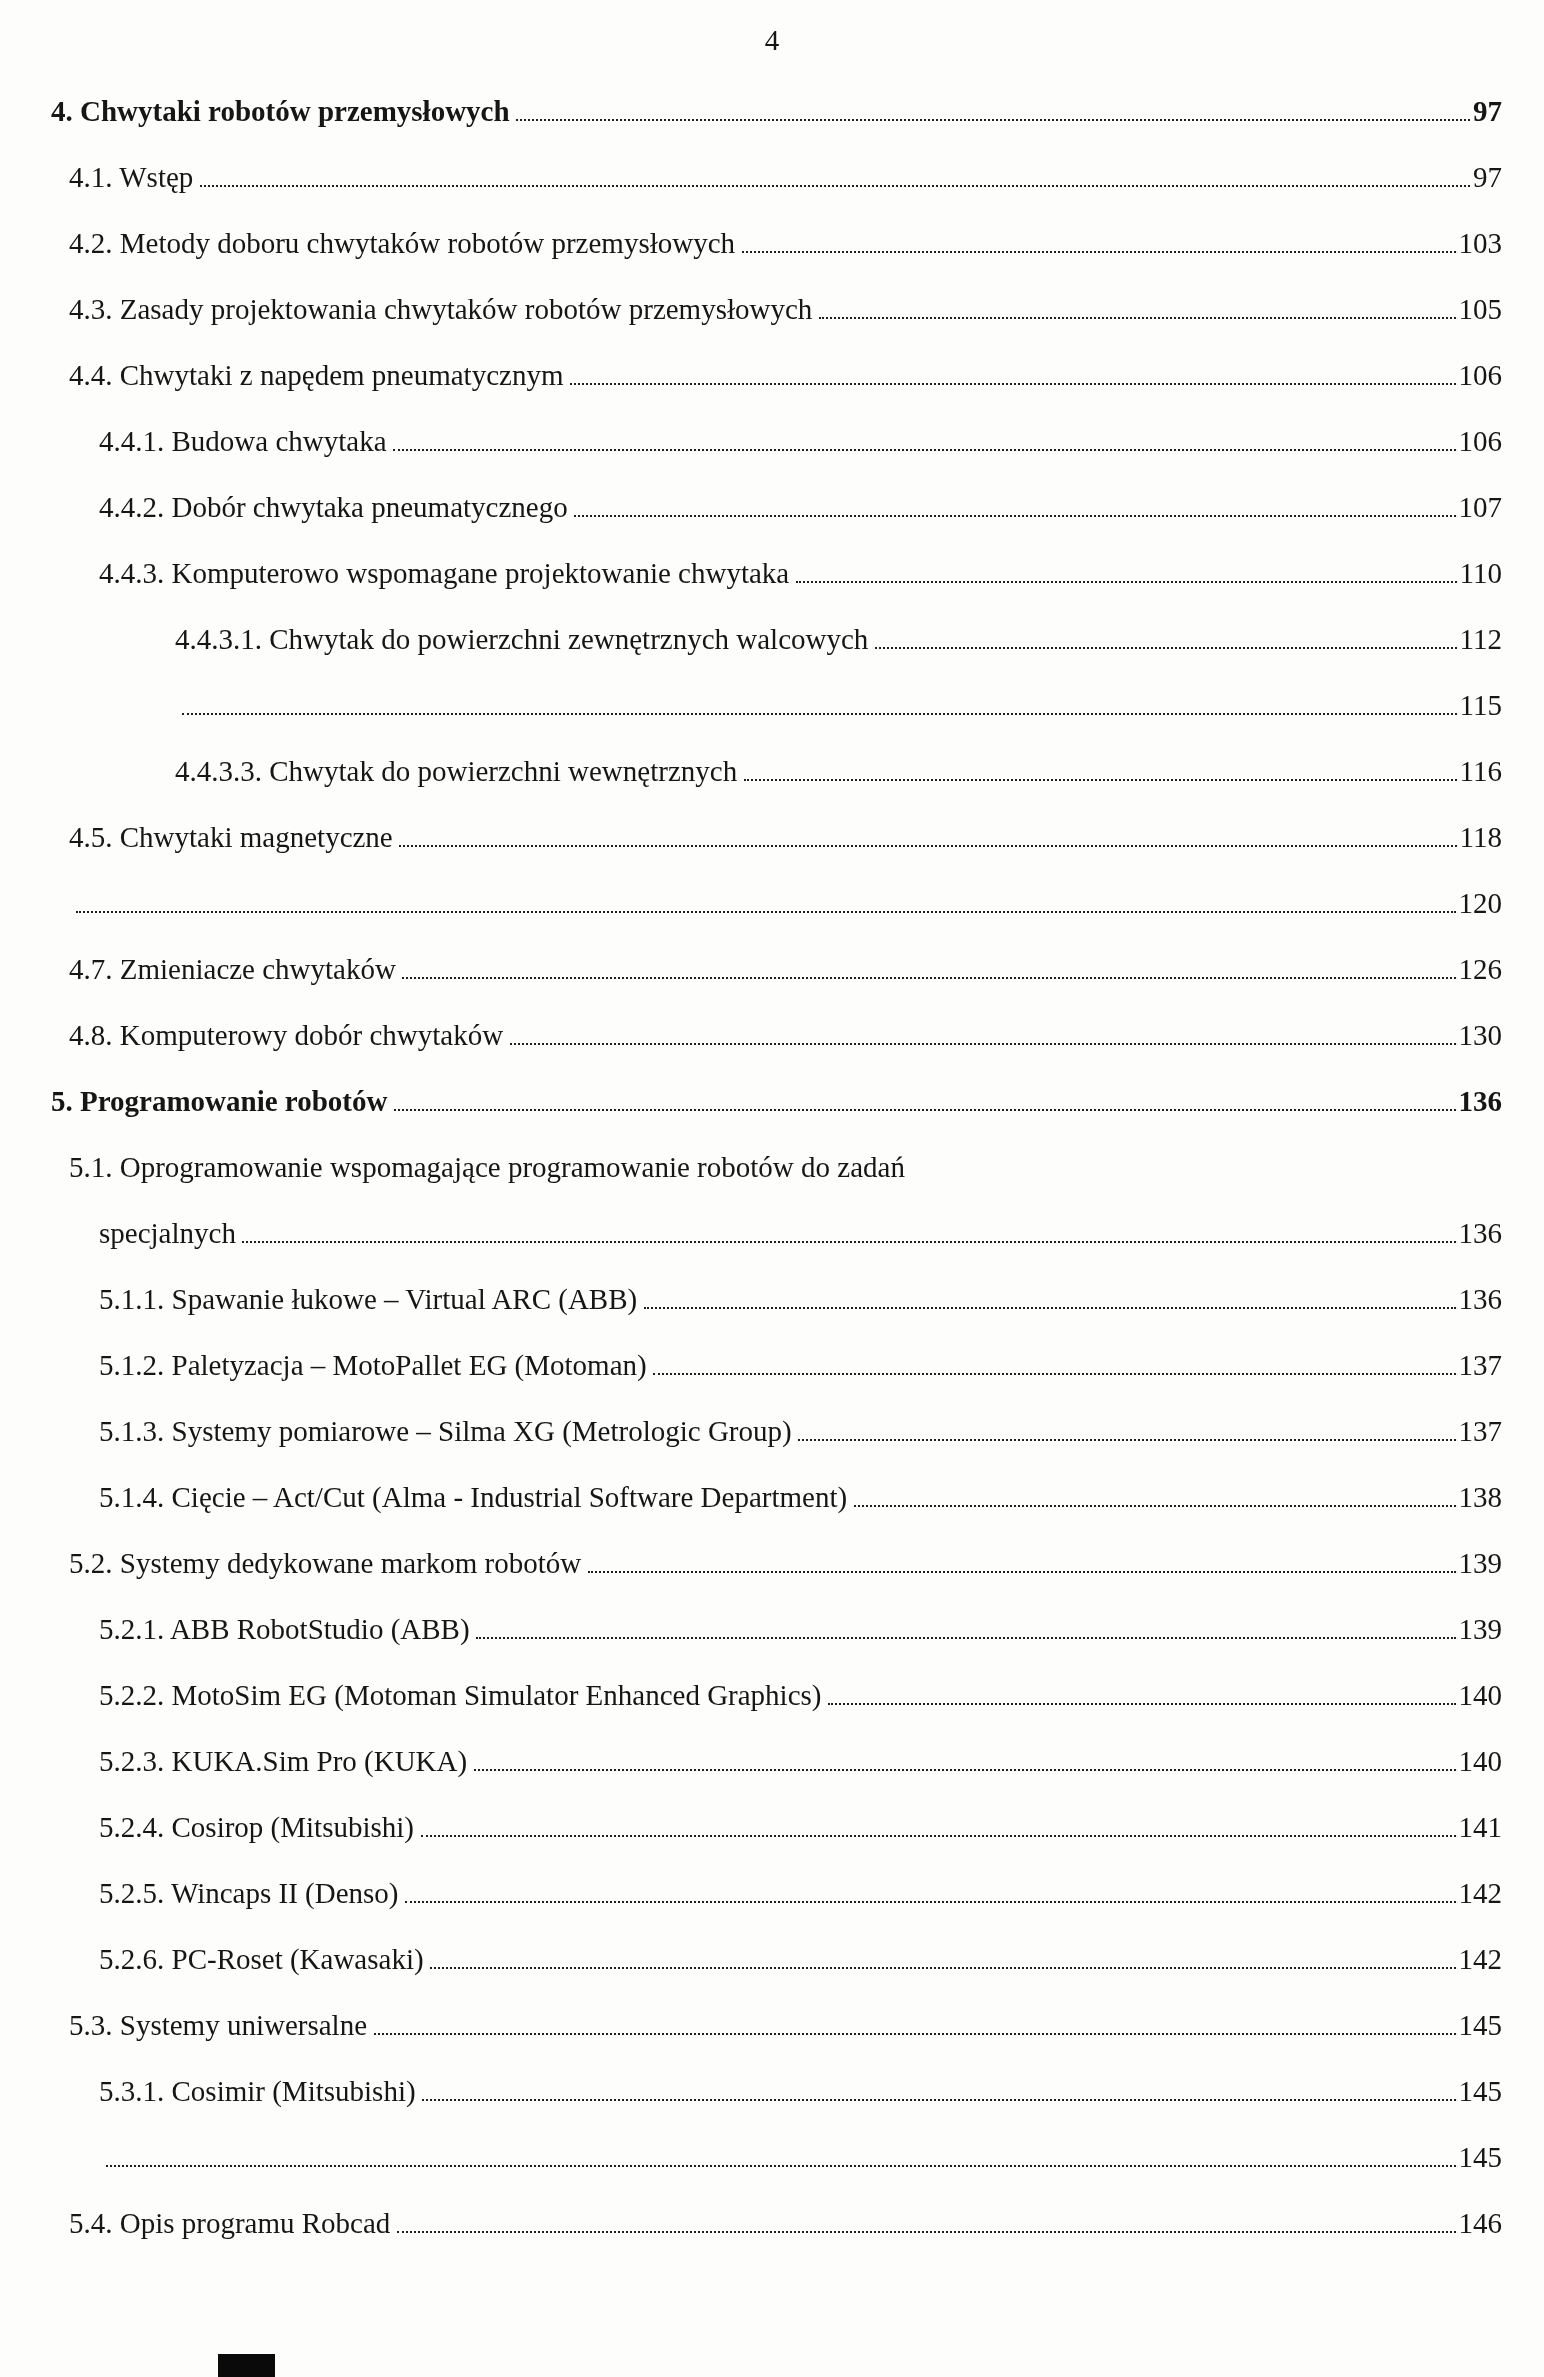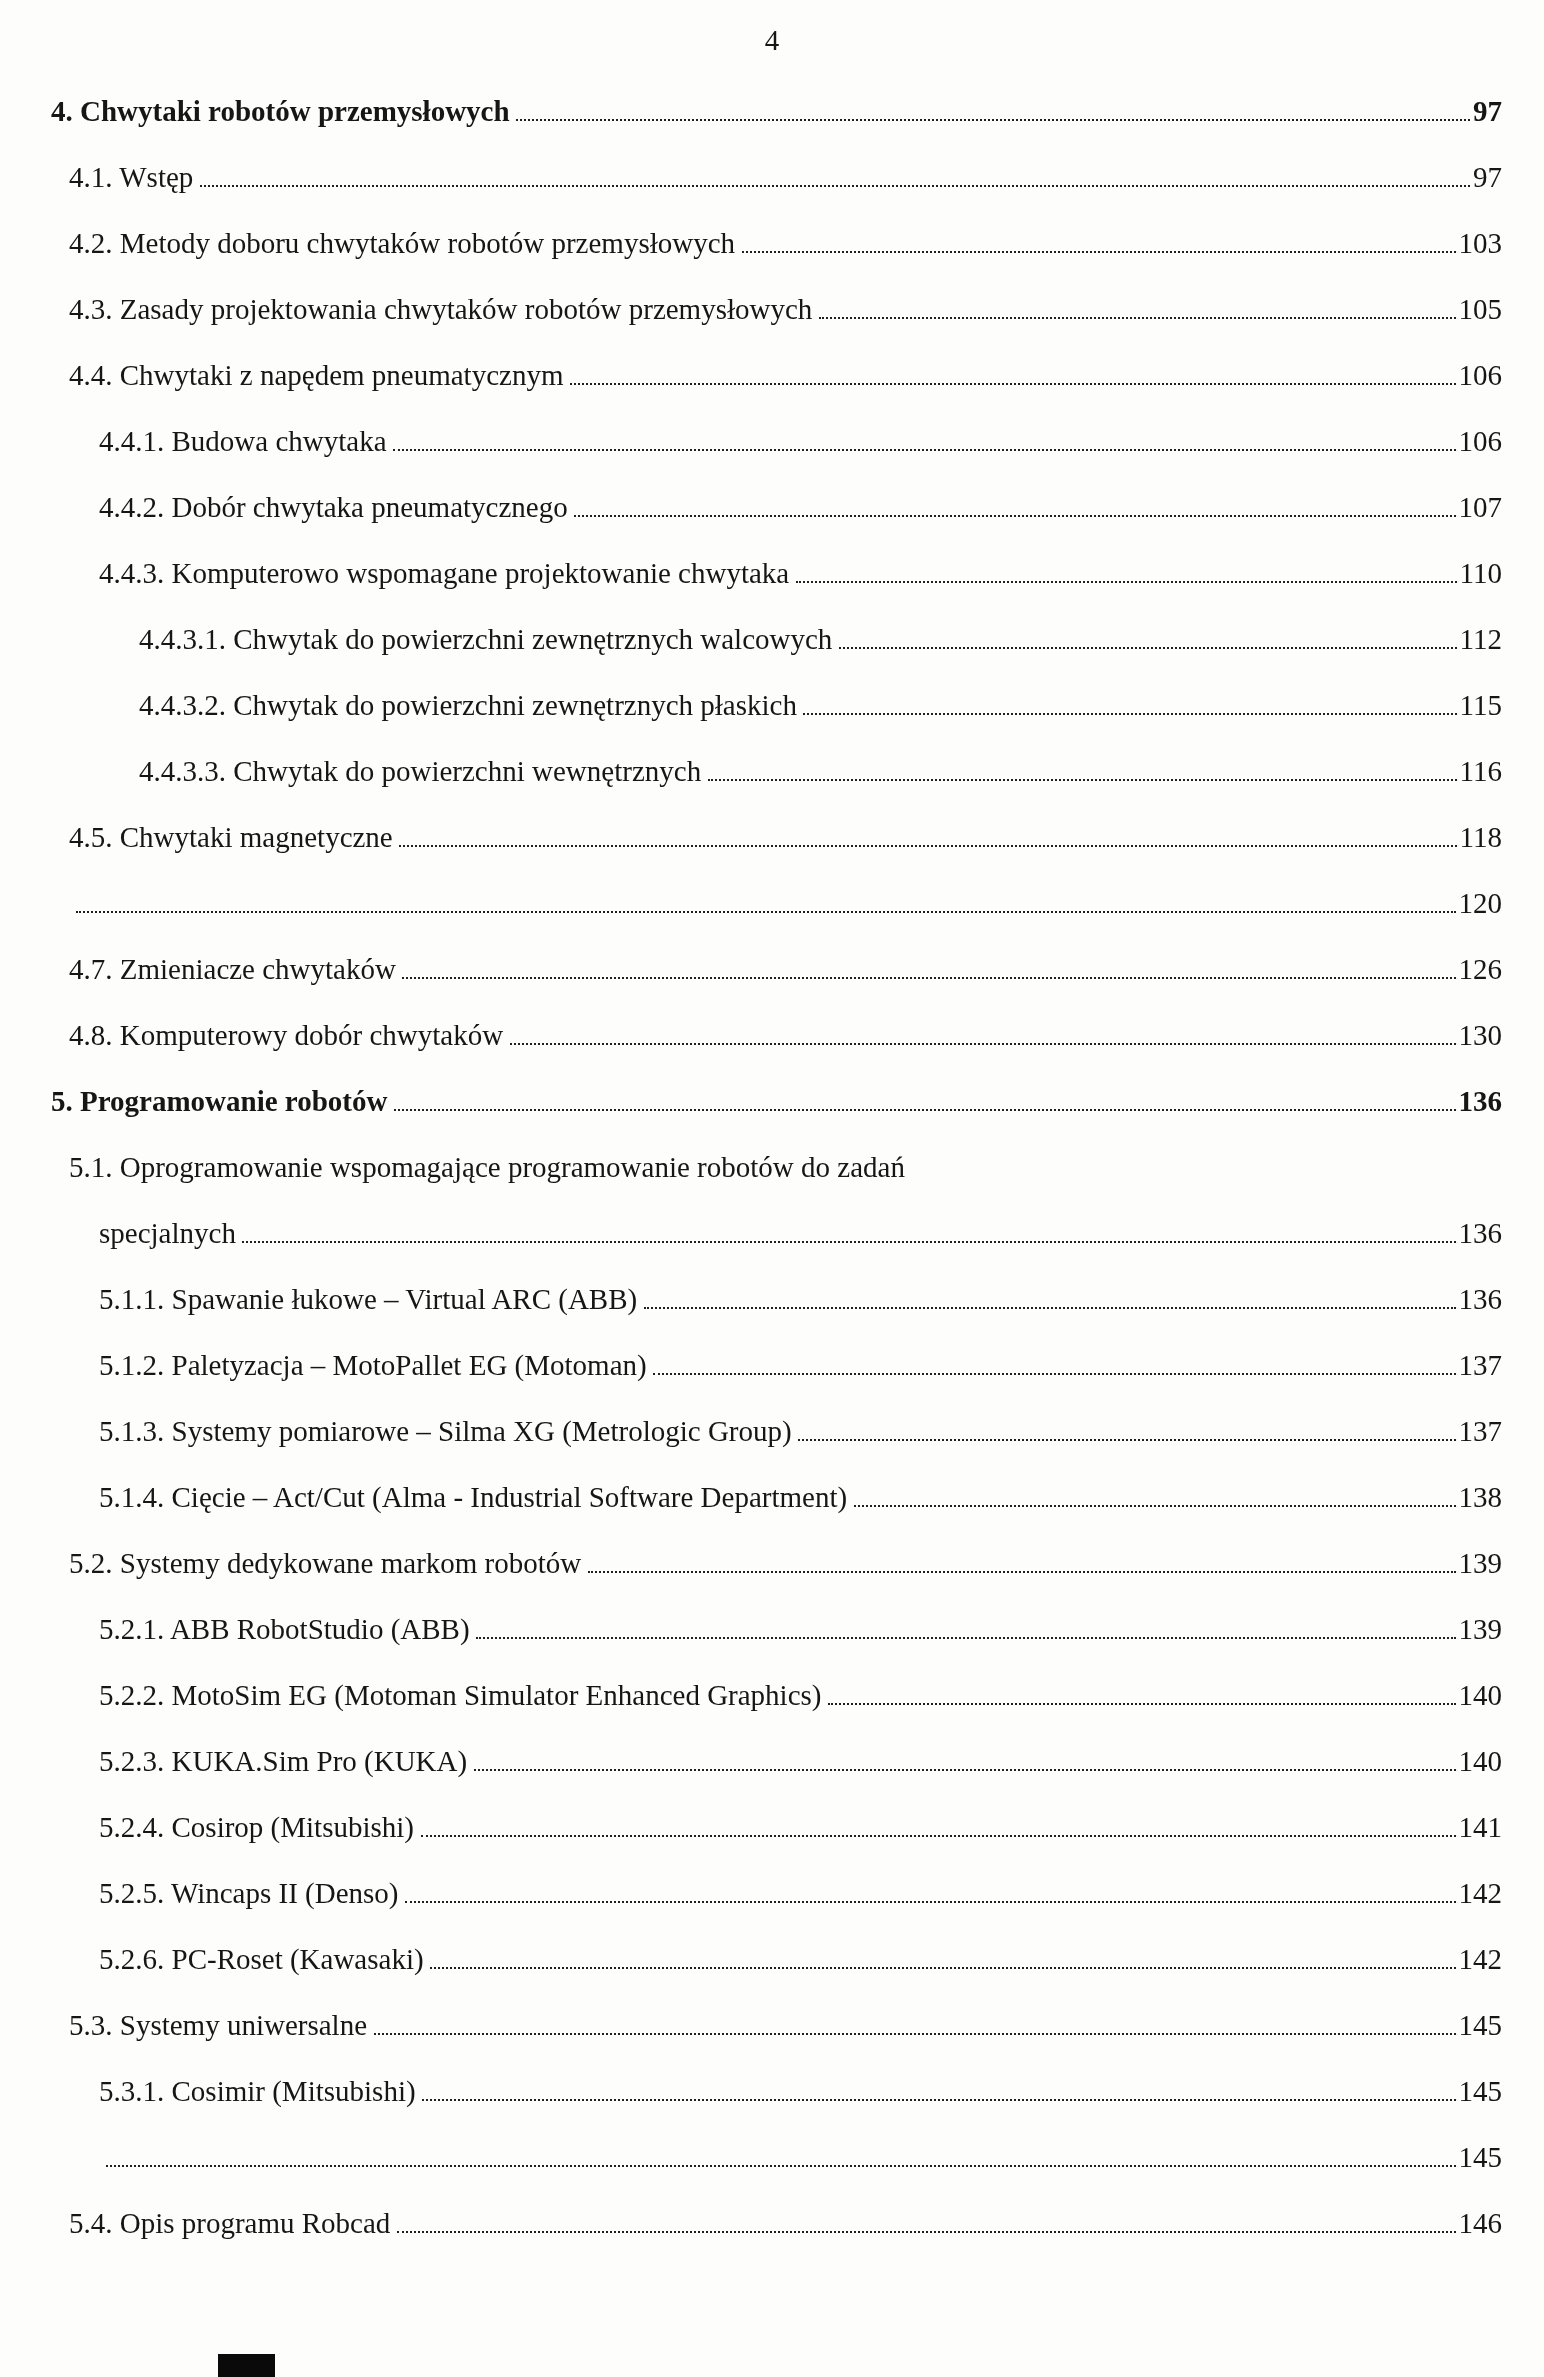--- a/index.html
+++ b/index.html
@@ -30,21 +30,21 @@
     align-items: baseline;
     height: 66px;
     line-height: 66px;
     font-size: 29px;
     white-space: nowrap;
   }
   .row.bold { font-weight: bold; }
   .lvl0 { padding-left: 51px; }
   .lvl1 { padding-left: 69px; }
   .lvl2 { padding-left: 99px; justify-content: flex-end; }
-  .lvl3 { padding-left: 139px; }
+  .lvl3 { padding-left: 139px; margin-left: 36px; }
   .title { flex: 0 0 auto; }
   .leader {
     flex: 1 1 auto;
     min-width: 19.5px;
     border-bottom: 2.6px dotted #1f1f1f;
     margin: 0 2.6px 0 6.5px;
     height: 0;
   }
   .pageno {
     flex: 0 0 auto;
@@ -105,21 +105,20 @@
         <span class="title">4.4.3. Komputerowo wspomagane projektowanie chwytaka</span>
         <span class="leader"></span>
         <span class="pageno">110</span>
       </div>
       <div class="row lvl3">
         <span class="title">4.4.3.1. Chwytak do powierzchni zewnętrznych walcowych</span>
         <span class="leader"></span>
         <span class="pageno">112</span>
       </div>
       <div class="row lvl3">
-        <span class="title">4.4.3.2. Chwytak do powierzchni zewnętrznych płaskich</span>
         <span class="leader"></span>
         <span class="pageno">115</span>
       </div>
       <div class="row lvl3">
         <span class="title">4.4.3.3. Chwytak do powierzchni wewnętrznych</span>
         <span class="leader"></span>
         <span class="pageno">116</span>
       </div>
       <div class="row lvl1">
         <span class="title">4.5. Chwytaki magnetyczne</span>

